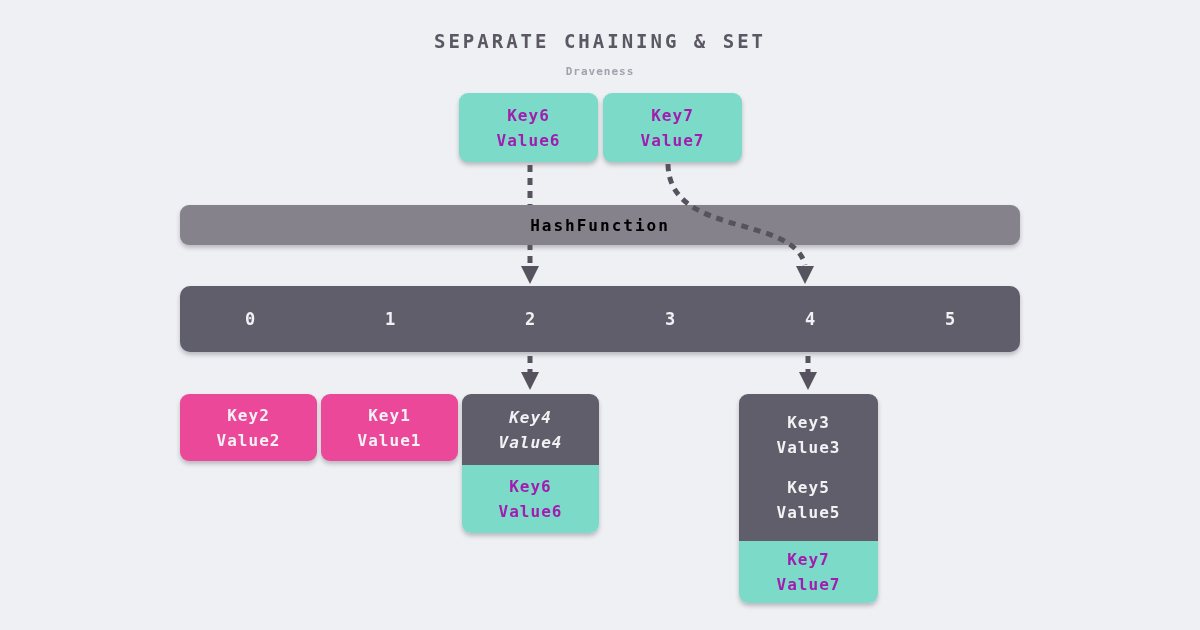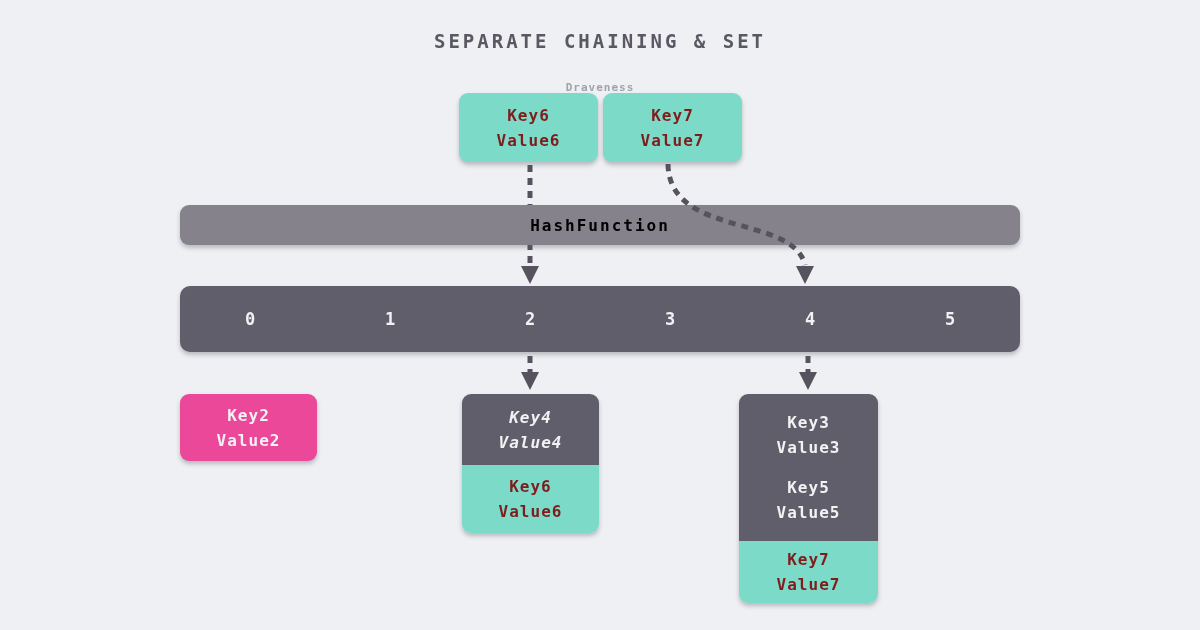--- a/index.html
+++ b/index.html
@@ -27,21 +27,20 @@
   }
   .subtitle {
     position: absolute;
     top: 65px; left: 0;
     width: 100%;
     text-align: center;
     font-size: 11px;
     font-weight: bold;
     letter-spacing: 1px;
     color: #A0A3AC;
-    margin-top: 16px;
   }
   .box {
     position: absolute;
     border-radius: 9px;
     box-shadow: 0 3px 4px rgba(90,87,100,0.35);
     z-index: 2;
   }
   .teal-bg { background: #7BDAC8; }
   .dark-bg { background: #ec4899; }
   .entry-text {
@@ -50,21 +49,21 @@
     align-items: center;
     justify-content: center;
     height: 100%;
     font-size: 16px;
     font-weight: bold;
     letter-spacing: 1px;
     line-height: 25px;
     text-align: center;
   }
   .on-dark { color: #F2F1F4; }
-  .on-teal { color: #7f1d1d; border-radius: 21px; }
+  .on-teal { color: #a21caf; border-radius: 21px; }
   .hash-bar {
     position: absolute;
     left: 180px; top: 205px;
     width: 840px; height: 40px;
     background: #85828C;
     border-radius: 9px;
     box-shadow: 0 3px 4px rgba(90,87,100,0.35);
     display: flex;
     align-items: center;
     justify-content: center;
@@ -161,20 +160,26 @@
     <div class="bucket-cell">5</div>
   </div>
 
   <div class="box dark-bg" style="left:180px; top:394px; width:137px; height:67px;">
     <div class="entry-text on-dark">
       <span>Key2</span>
       <span>Value2</span>
     </div>
   </div>
 
+  <div class="box dark-bg" style="left:321px; top:394px; width:137px; height:67px;">
+    <div class="entry-text on-dark">
+      <span>Key1</span>
+      <span>Value1</span>
+    </div>
+  </div>
 
   <div class="box chain-stack" style="left:462px; top:394px; width:137px; height:139px;">
     <div class="chain-section-dark" style="height:76px;font-style:italic;">
       <div class="entry-block on-dark">
         <div>Key4</div>
         <div>Value4</div>
       </div>
     </div>
     <div class="chain-section-teal" style="height:72px; display:flex; align-items:center; justify-content:center;">
       <div class="entry-block on-teal">

